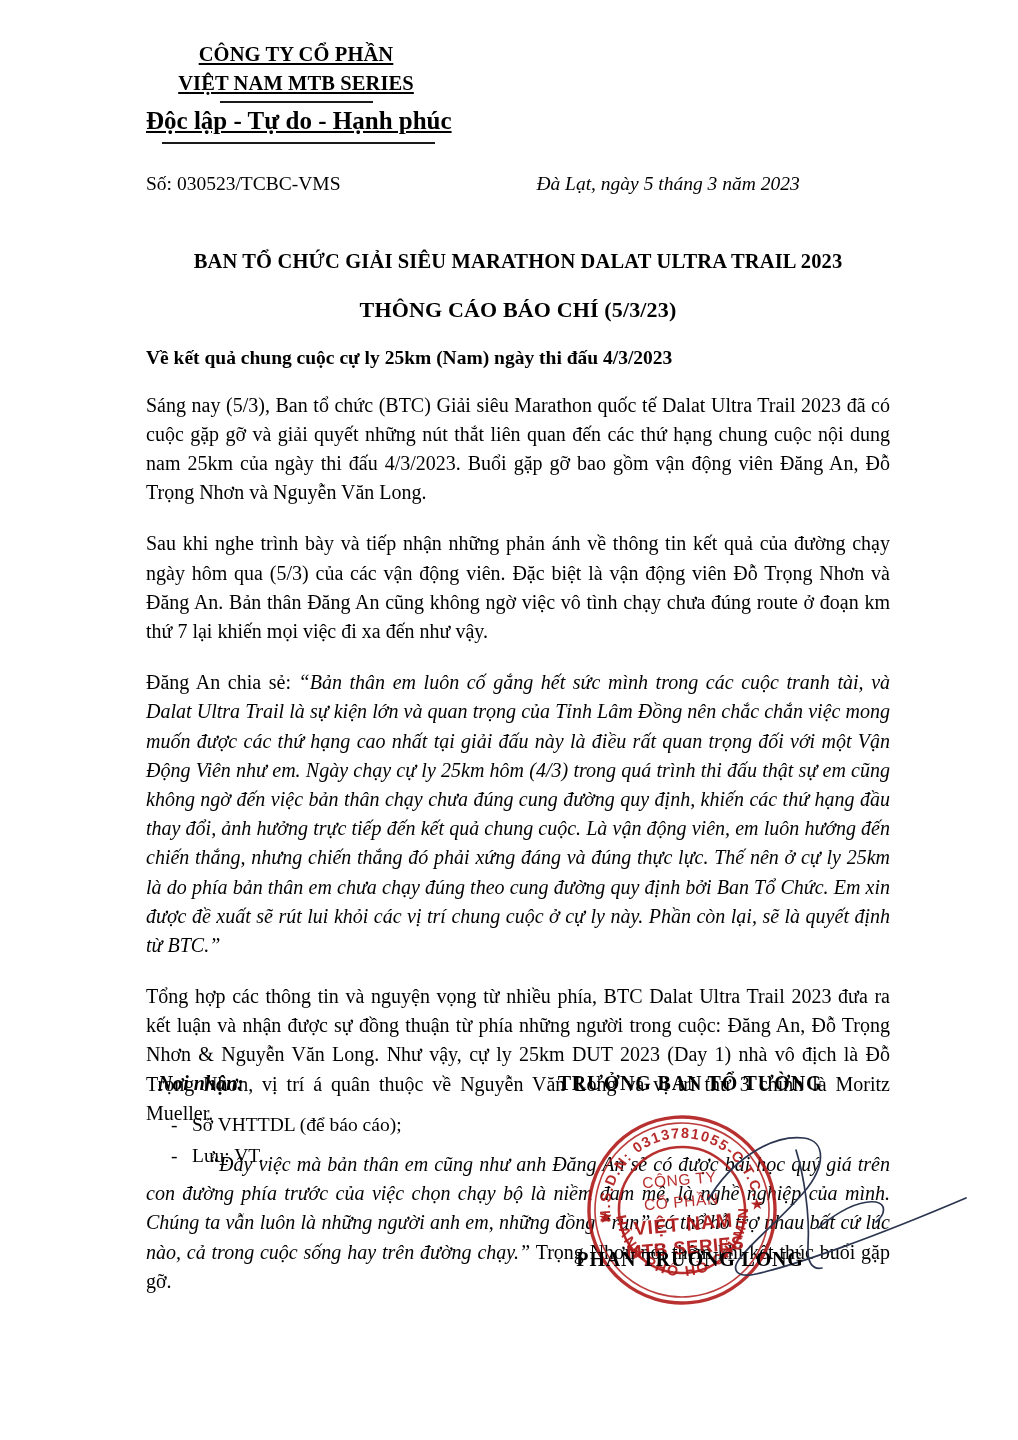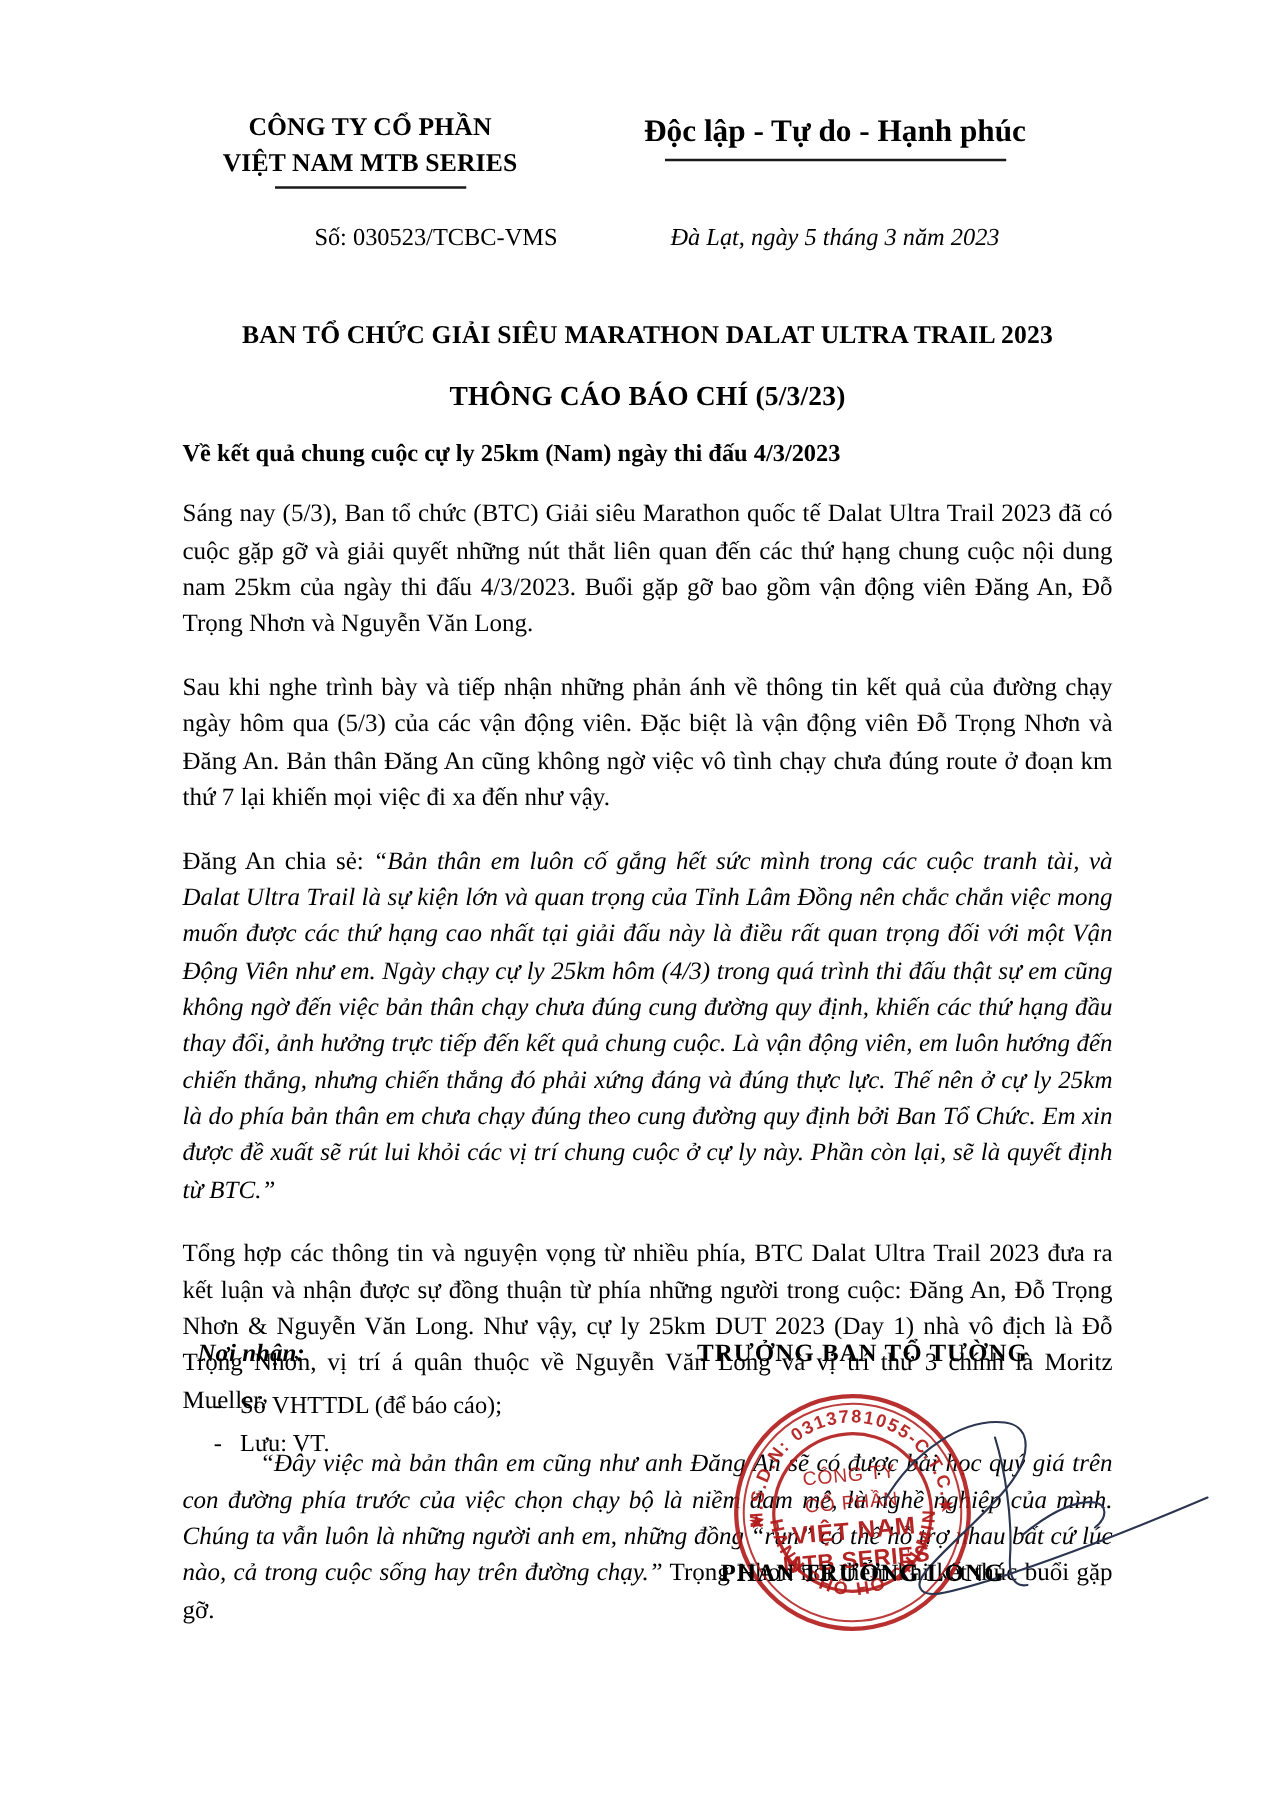--- a/index.html
+++ b/index.html
@@ -29,23 +29,24 @@
   .content {
     position: absolute;
     left: 146px;
     top: 0;
     width: 744px;
   }
 
   
   .letterhead {
     display: flex;
-    flex-direction: row;
+    flex-direction: column;
     align-items: flex-start;
-    padding-top: 88px;
+    padding-top: 40px;
+    text-decoration: underline;
   }
   .lh-left {
     width: 300px;
     text-align: center;
   }
   .lh-right {
     flex: 1;
     text-align: center;
   }
   .org-line {
@@ -78,21 +79,21 @@
 
   
   .meta-row {
     display: flex;
     flex-direction: row;
     align-items: flex-start;
     margin-top: 29px;
   }
   .doc-number {
     width: 300px;
-    text-align: right;
+    text-align: left;
     font-size: 19.5px;
     white-space: nowrap;
   }
   .doc-place-date {
     flex: 1;
     text-align: center;
     font-size: 19.5px;
     font-style: italic;
     white-space: nowrap;
     font-family: Liberation Serif, serif;

